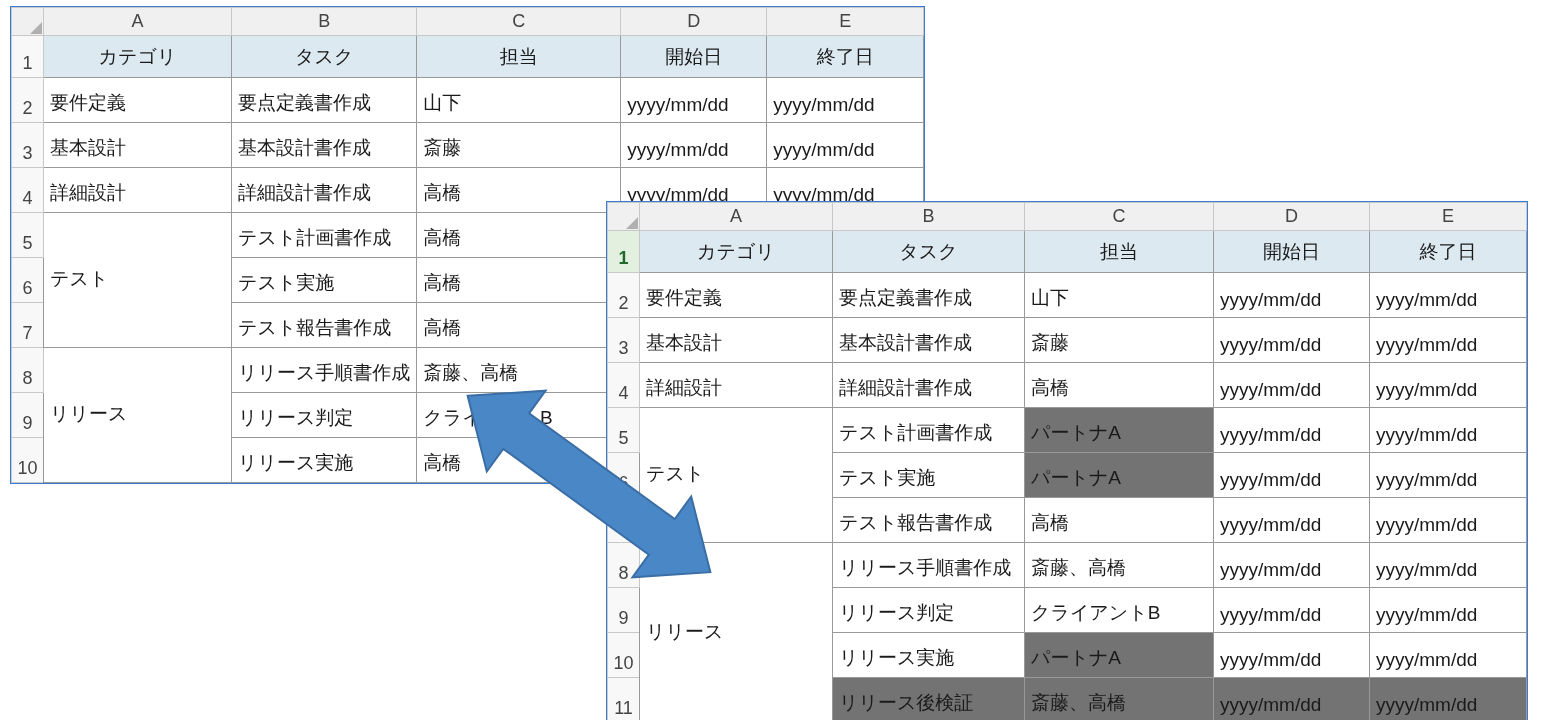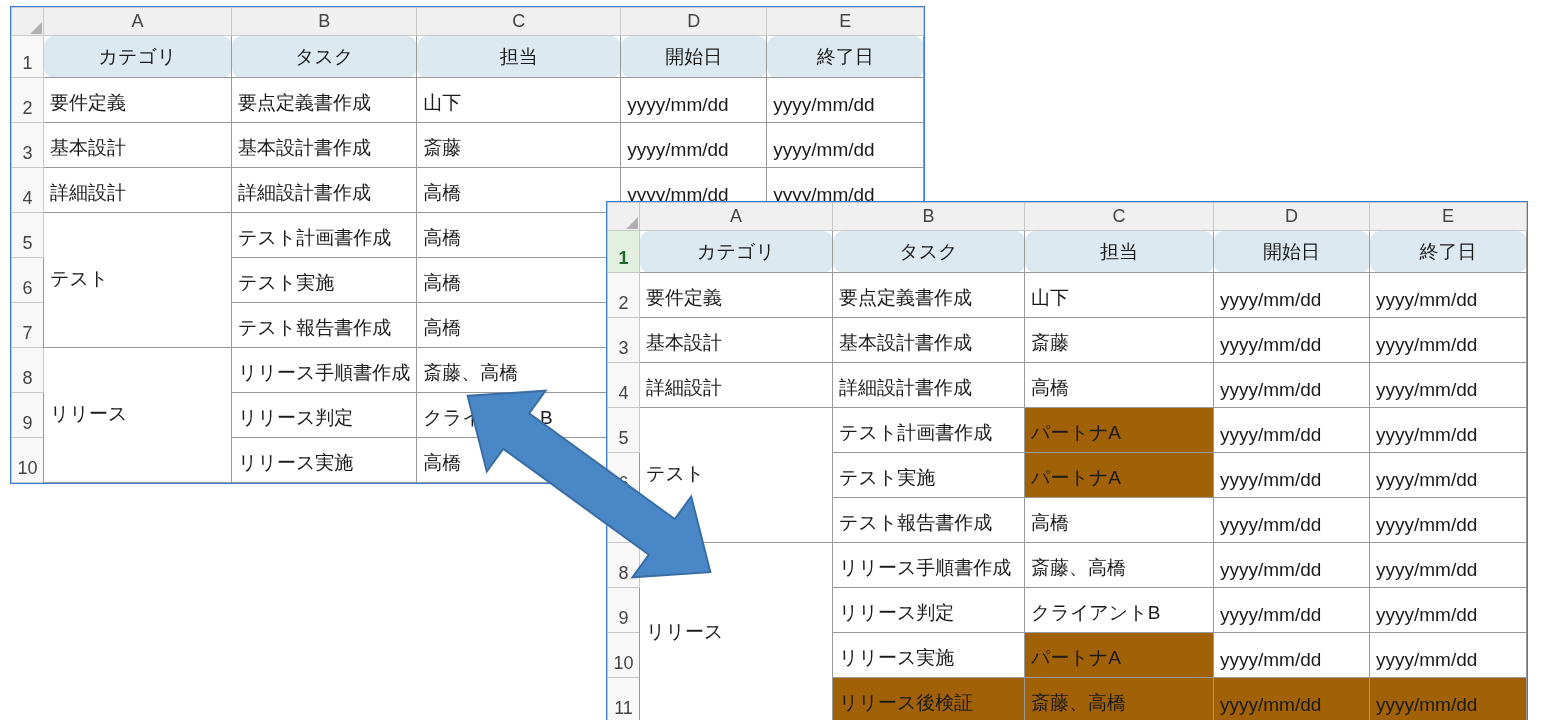--- a/index.html
+++ b/index.html
@@ -61,24 +61,23 @@
     color: #1f6a2b;
   }
   .cell { height: 45px; padding: 4px 6px 6px 6px; white-space: nowrap; overflow: hidden; vertical-align: bottom;}
   .hdrcell {
     background: #dce9f1;
     text-align: center;
     font-weight: 400;
     height: 42px;
     padding: 4px 6px;
     vertical-align: middle;
-    border-radius: 10px;
   }
   .merge { text-align: left; vertical-align: middle; }
-  .hi { background: #a16207; }
+  .hi { background: #737373; }
   
   .sheet-a .wA { width: 188px; }
   .sheet-a .wB { width: 182px; }
   .sheet-a .wC { width: 204px; }
   .sheet-a .wD { width: 146px; }
   .sheet-a .wE { width: 157px; }
   
   .sheet-b .wA { width: 193px; }
   .sheet-b .wB { width: 192px; }
   .sheet-b .wC { width: 189px; }

